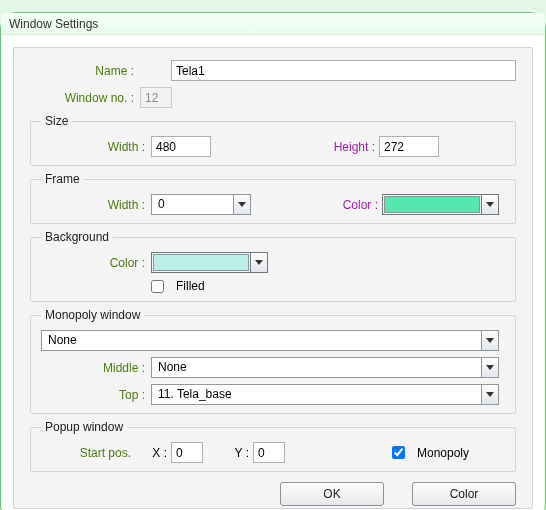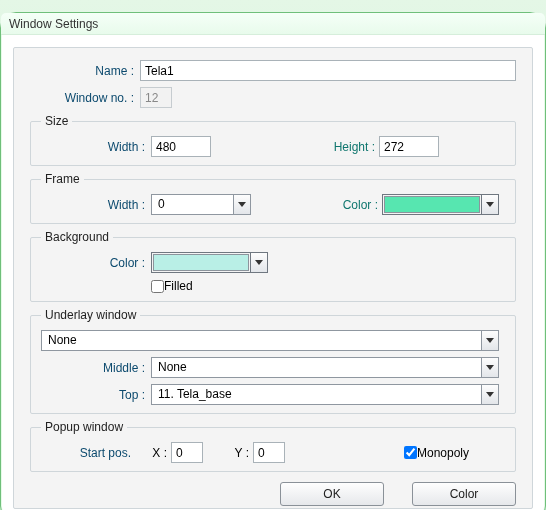--- a/index.html
+++ b/index.html
@@ -22,27 +22,27 @@
     background: linear-gradient(#f5fff7, #e8fbec);
     border-radius: 5px 5px 0 0;
   }
   .inner-panel {
     position: absolute; left: 12px; top: 34px; right: 12px; bottom: 12px;
     border: 1px solid #cfd6da; border-radius: 2px;
     background: #f4f4f4;
     padding: 12px 16px 10px 16px;
   }
   .row { display: flex; align-items: center; margin-bottom: 6px; }
-  .lbl { width: 110px; text-align: right; padding-right: 6px; color: #0c4a6e; }
-  .lbl-narrow { width: 56px; text-align: right; padding-right: 4px; color: #0f766e; }
+  .lbl { width: 110px; text-align: right; padding-right: 6px; color: #4d7c0f; }
+  .lbl-narrow { width: 56px; text-align: right; padding-right: 4px; color: #a21caf; }
   input[type=text] {
     height: 21px; border: 1px solid #a9b2b8; padding: 1px 4px; background: #fff;
   }
   input[type=text][disabled] { background: #f2f2f2; color: #888; border-color: #c6ccd0; }
-  .w-wide { flex: 1; }
+  .w-wide { flex: 1; margin-left: 31px; }
   .w60 { width: 60px; }
   .w50 { width: 32px; }
 
   fieldset {
     border: 1px solid #cfd6da; border-radius: 2px;
     margin: 4px 0 6px 0; padding: 8px 16px 8px 10px;
   }
   legend { padding: 0 4px; color: #222; }
 
   .combo {
@@ -61,21 +61,21 @@
     display: inline-flex; align-items: stretch; height: 21px;
     border: 1px solid #6f7780;
   }
   .colorbox .swatch { width: 96px; border: 1px solid #8c949c; margin: 1px; }
   .colorbox .cbtn {
     width: 17px; border-left: 1px solid #6f7780;
     background: linear-gradient(#fdfdfd, #e3e6ea);
     display: flex; align-items: center; justify-content: center;
   }
 
-  .chk { display: inline-flex; align-items: center; gap: 0; }
+  .chk { display: inline-flex; align-items: center; gap: 12px; }
   .chk input { width: 13px; height: 13px; margin: 0; }
 
   .buttons { display: flex; justify-content: flex-end; gap: 28px; margin-top: 10px; }
   .btn {
     width: 104px; height: 24px; border: 1px solid #8a9198; border-radius: 3px;
     background: linear-gradient(#fefefe, #e6e8eb);
     display: flex; align-items: center; justify-content: center; color: #222;
   }
 
   .edge-strip { position: absolute; right: 0; width: 4px; }
@@ -152,21 +152,21 @@
       <div class="row" style="margin-bottom:0;">
         <span class="lbl"></span>
         <label class="chk">
           <input type="checkbox" style="">
           <span>Filled</span>
         </label>
       </div>
     </fieldset>
 
     <fieldset>
-      <legend>Underlay window</legend>
+      <legend>Monopoly window</legend>
       <div class="row">
         <div class="combo" style="flex:1">
           <div class="combo-val">None</div>
           <div class="combo-btn">
               <div class="tri"></div>
             </div>
         </div>
       </div>
       <div class="row">
         <span class="lbl">Middle :</span>

